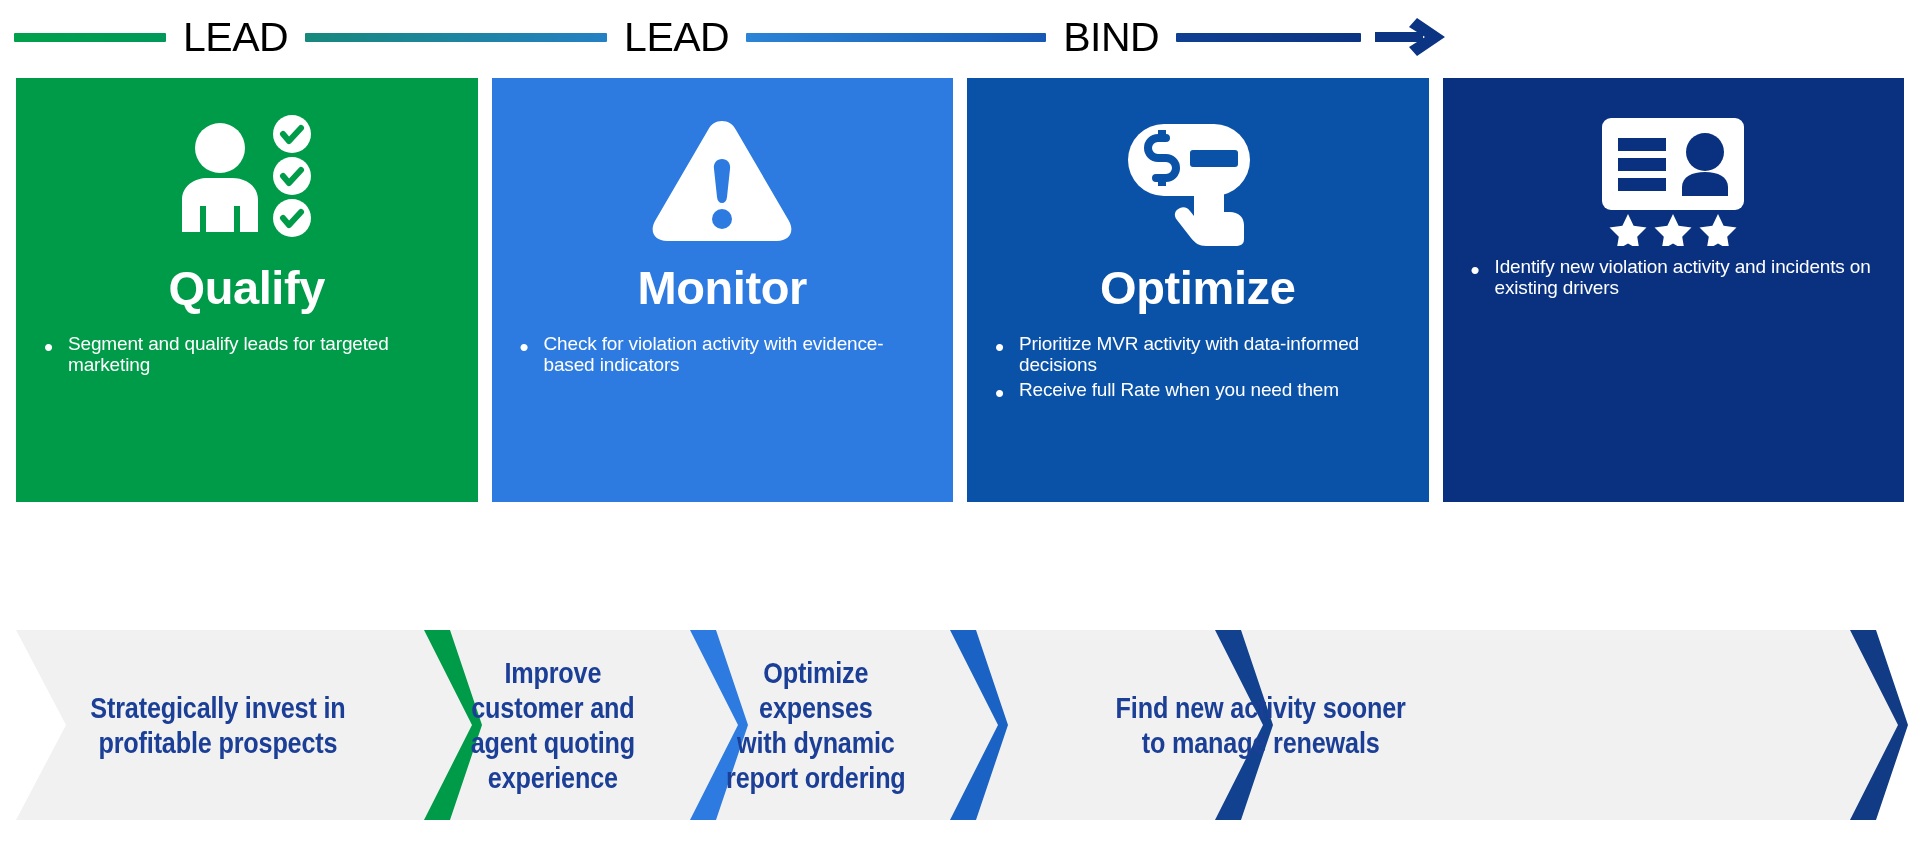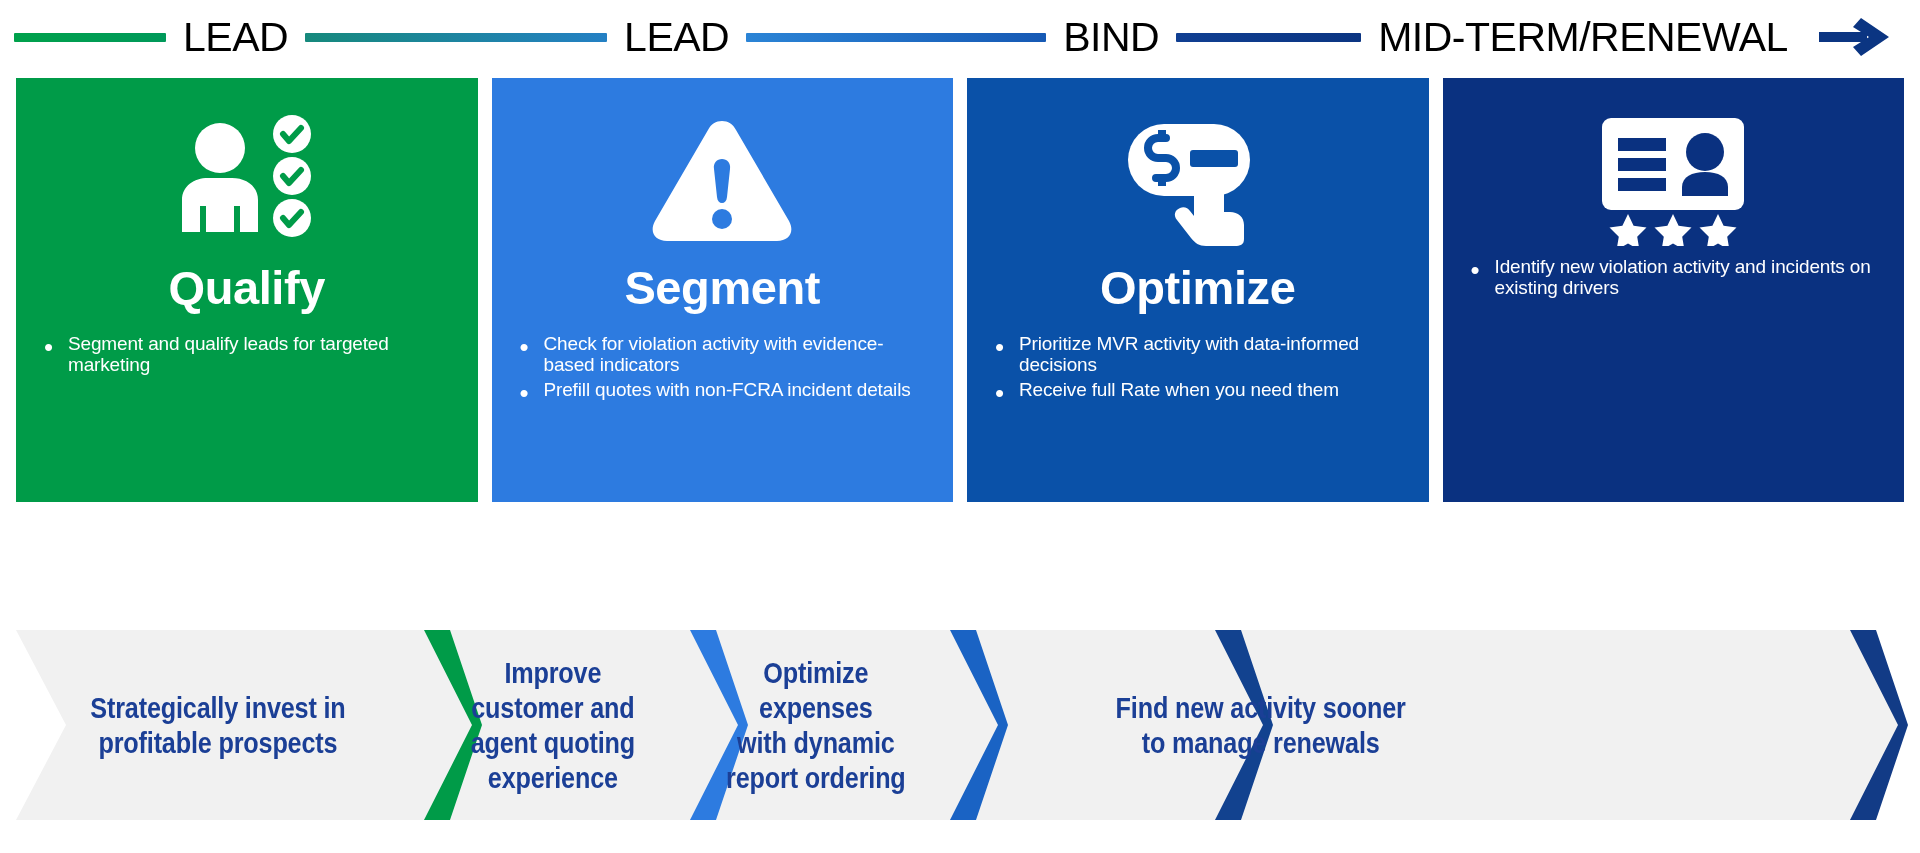--- a/index.html
+++ b/index.html
@@ -82,21 +82,20 @@
 <div class="page">
 
   <div class="timeline">
     <div class="tl-line l1"></div>
     <div class="tl-label">LEAD</div>
     <div class="tl-line l2"></div>
     <div class="tl-label">LEAD</div>
     <div class="tl-line l3"></div>
     <div class="tl-label">BIND</div>
     <div class="tl-line l4"></div>
-    <div class="tl-label">MID-TERM/RENEWAL</div>
     <div class="tl-arrow">
       <svg width="74" height="42" viewBox="0 0 74 42" aria-hidden="true">
         <rect x="0" y="16" width="48" height="10" fill="#0b3582"></rect>
         <path d="M42 2 L70 21 L42 40 L34 31 L50 21 L34 11 Z" fill="#0b3582"></path>
       </svg>
     </div>
   </div>
 
   <div class="cards">
 
@@ -120,24 +119,23 @@
     </div>
 
     <div class="card" style="background:#2d7be0;">
       <div class="card-icon">
         <svg width="144" height="130" viewBox="0 0 144 130" aria-hidden="true">
           <path d="M72 6 C78 6 83 9 86 15 L139 106 C145 117 139 126 127 126 H17 C5 126 -1 117 5 106 L58 15 C61 9 66 6 72 6 Z" fill="#ffffff"></path>
           <path d="M72 44 C77 44 81 48 80 54 L77 82 C76.6 86 74.6 88 72 88 C69.4 88 67.4 86 67 82 L64 54 C63 48 67 44 72 44 Z" fill="#2d7be0"></path>
           <circle cx="72" cy="104" r="10" fill="#2d7be0"></circle>
         </svg>
       </div>
-      <div class="card-title">Segment</div>
+      <div class="card-title">Monitor</div>
       <ul class="card-bullets">
         <li>Check for violation activity with evidence-based indicators</li>
-        <li>Prefill quotes with non-FCRA incident details</li>
       </ul>
     </div>
 
     <div class="card" style="background:#0a51a8;">
       <div class="card-icon">
         <svg width="152" height="132" viewBox="0 0 152 132" aria-hidden="true">
           <rect x="6" y="10" width="122" height="72" rx="36" fill="#ffffff"></rect>
           <path d="M44 24 h-8 a10 10 0 0 0 0 20 h8 a10 10 0 0 1 0 20 h-10" stroke="#0a51a8" stroke-width="8" fill="none" stroke-linecap="round"></path>
           <rect x="36" y="16" width="8" height="12" fill="#0a51a8"></rect>
           <rect x="36" y="60" width="8" height="12" fill="#0a51a8"></rect>

